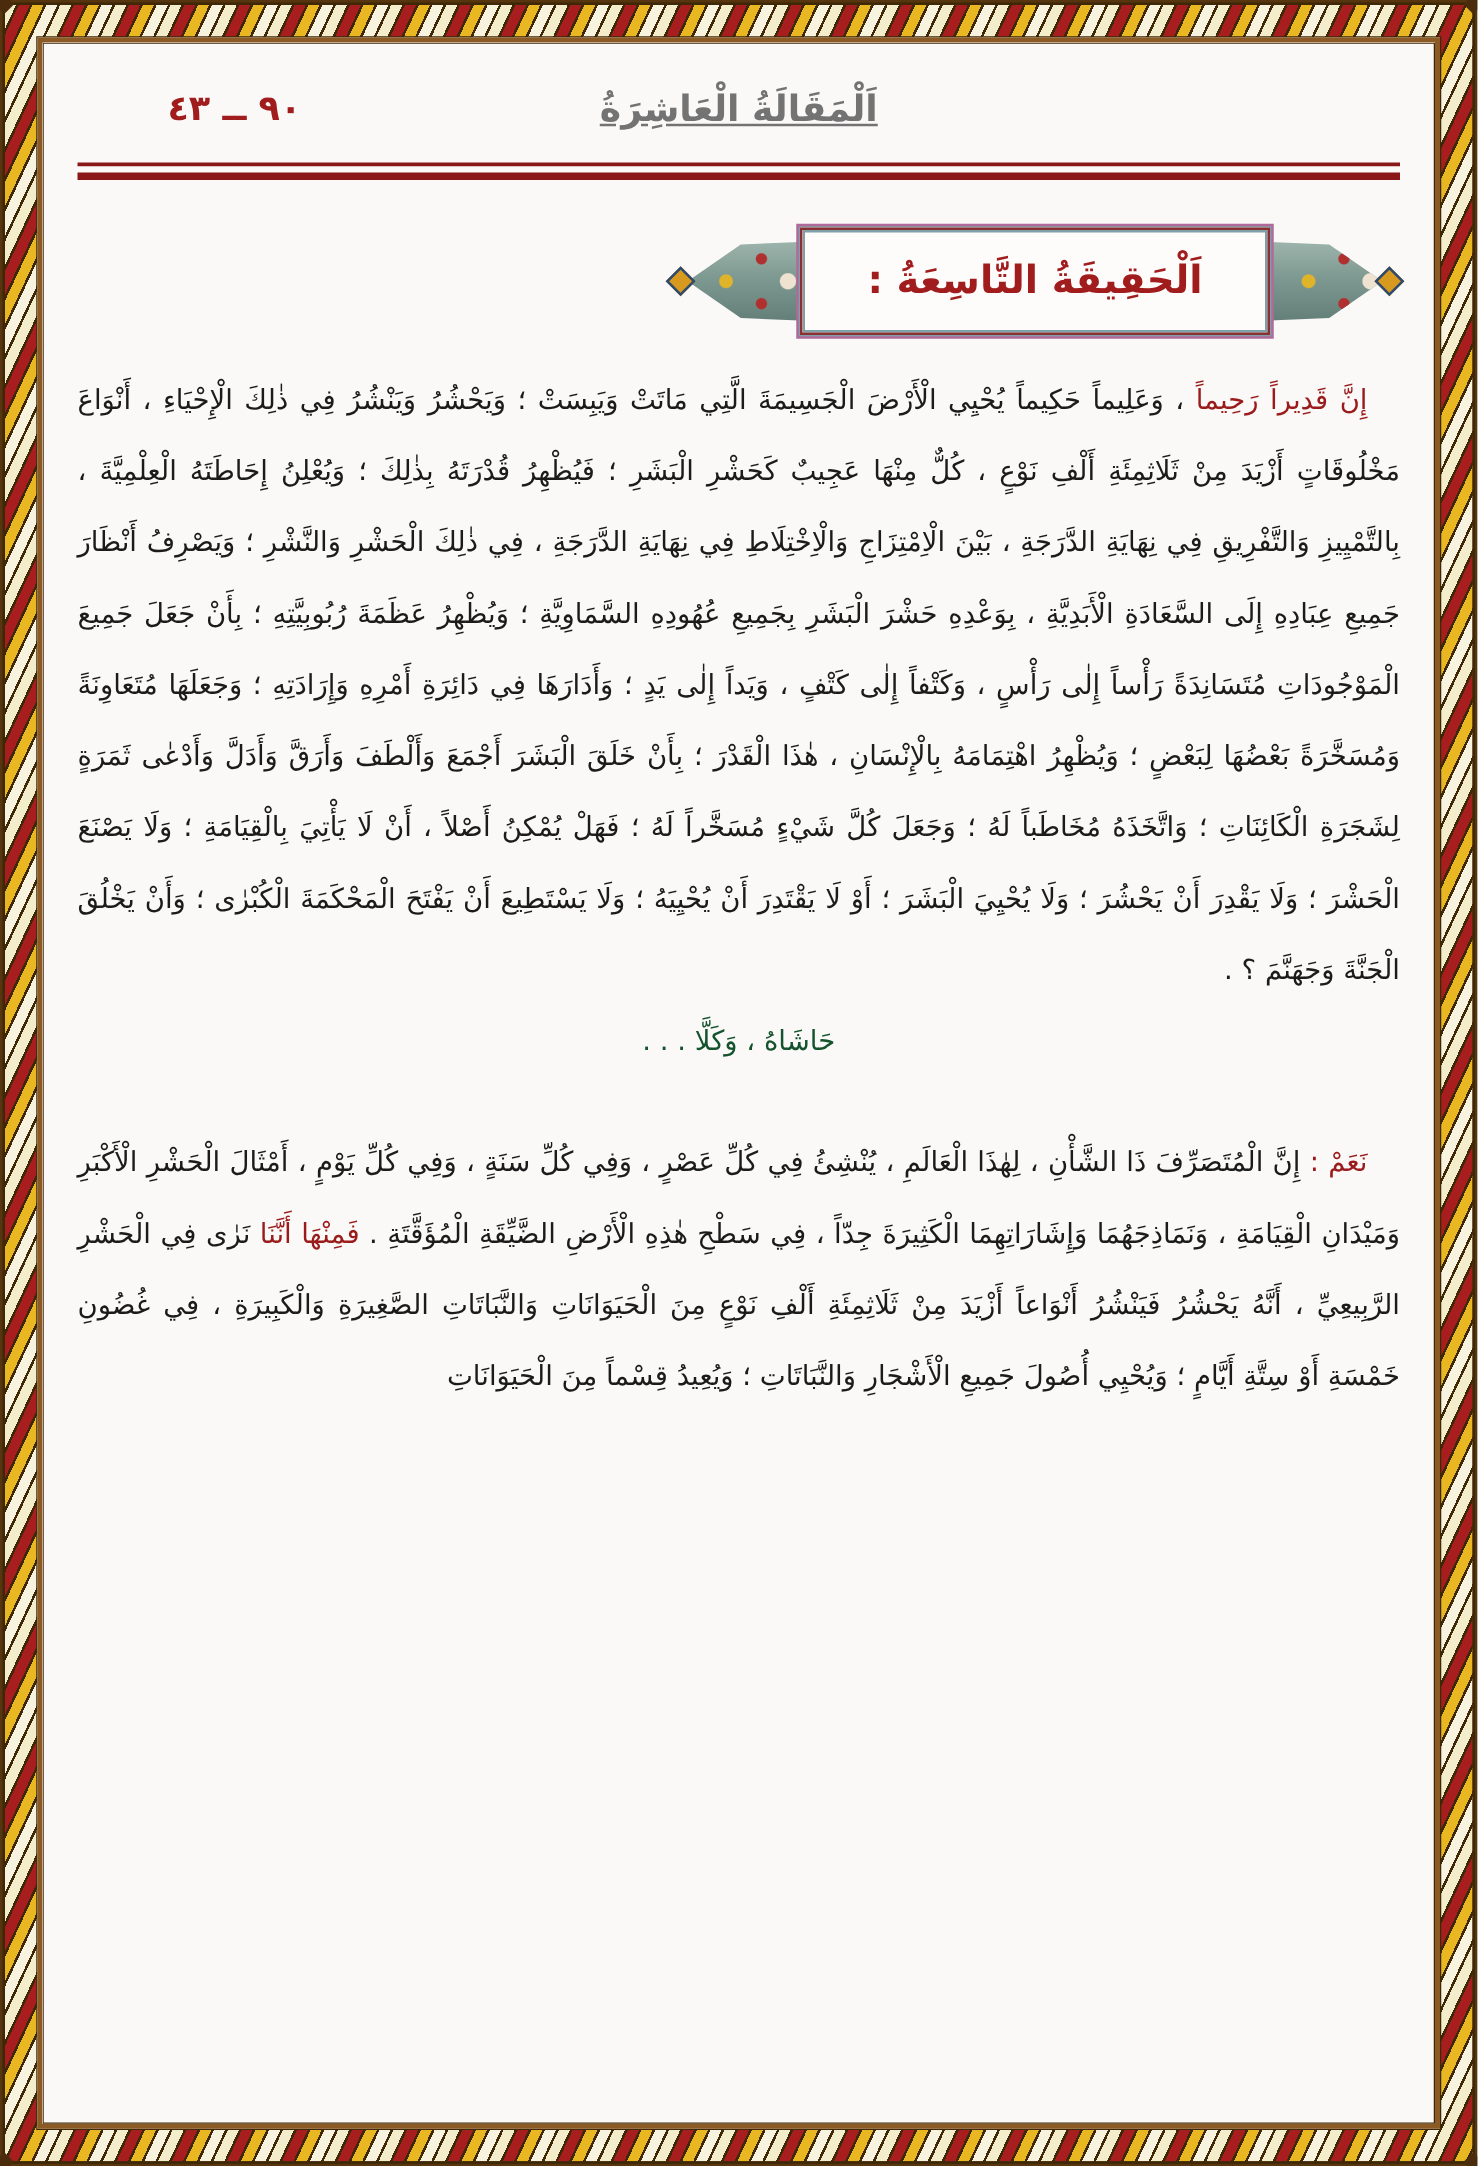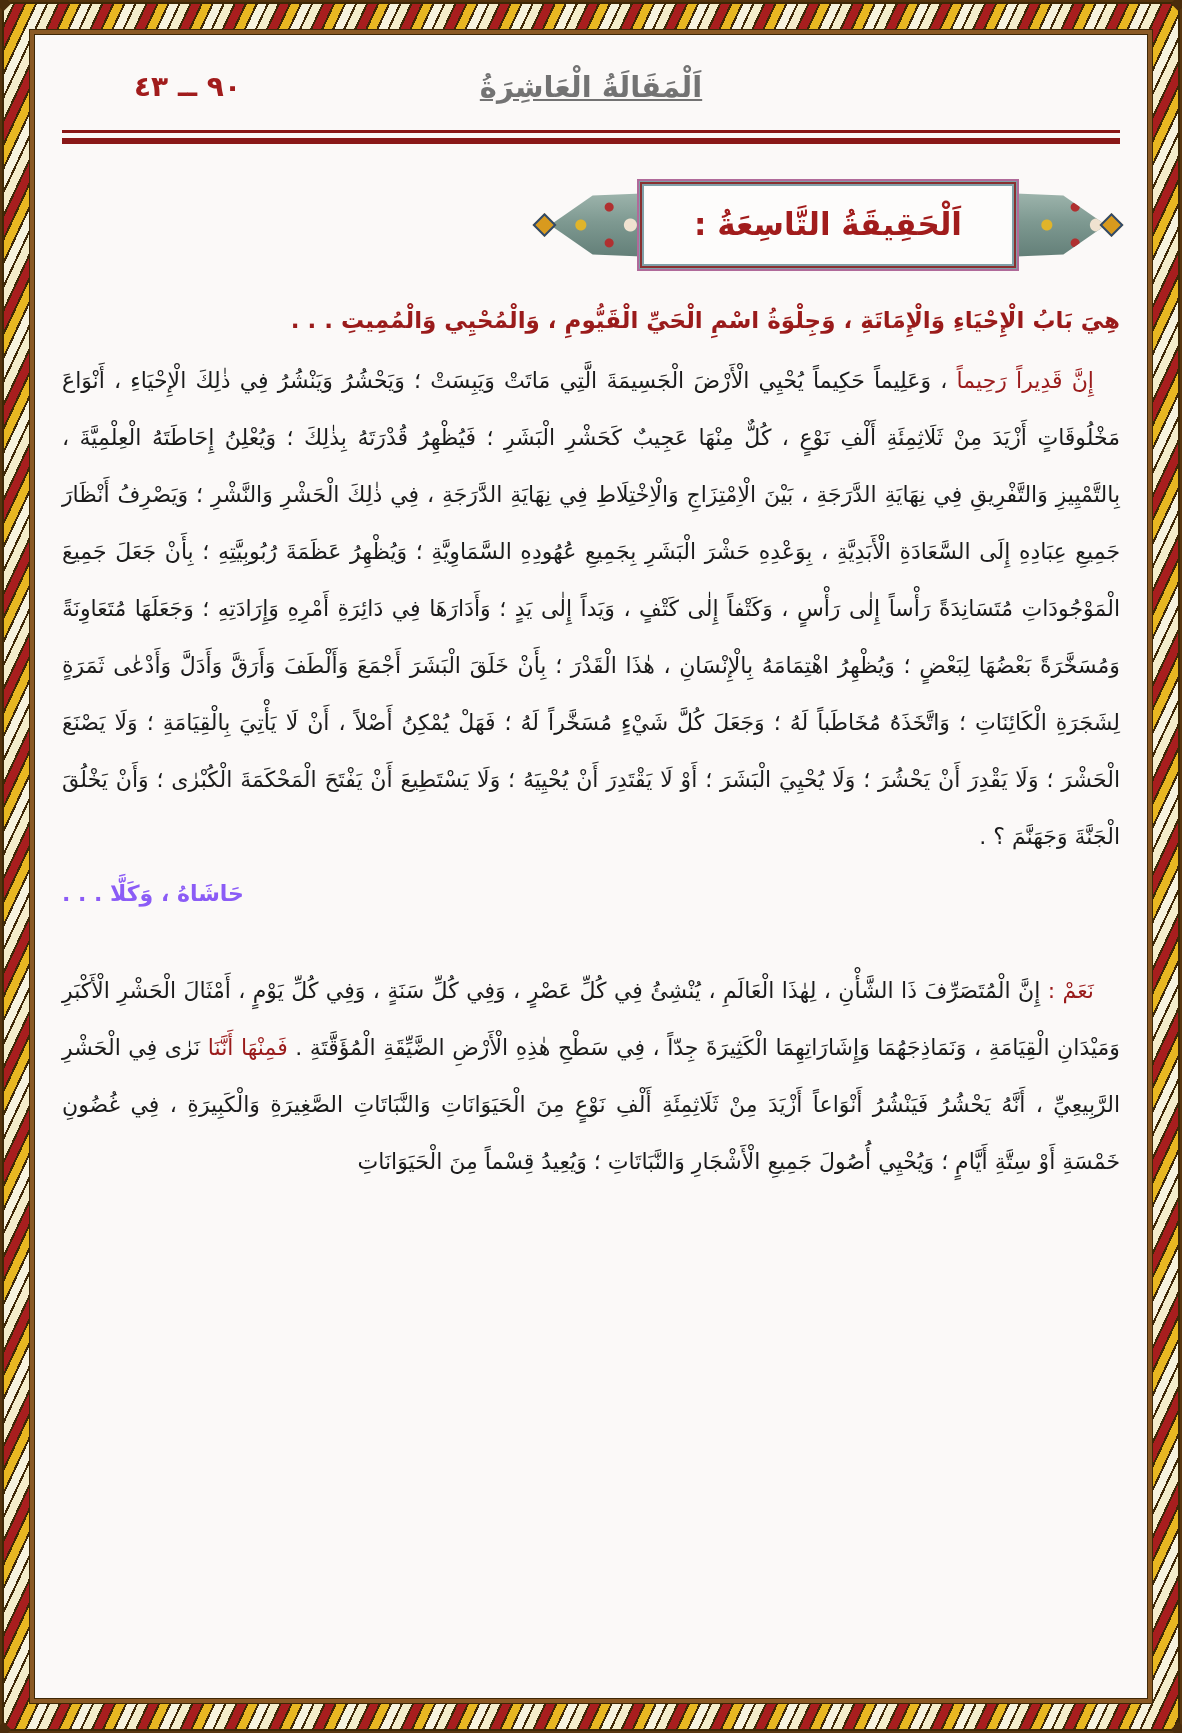--- a/index.html
+++ b/index.html
@@ -101,22 +101,22 @@
     text-align:right;margin:0 0 4px 0;
   }
   
   .body-para{
     color:#1b1b1b;font-weight:normal;font-size:22px;line-height:57px;
     text-align:justify;margin:0;
     text-indent:26px;
   }
   .lead-red,.inline-red{color:#9a1b1b;}
   .aside-line{
-    color:#8b5cf6;font-weight:bold;font-size:22px;line-height:57px;
-    text-align:left;margin:0 0 40px 0;
+    color:#14532d;font-weight:normal;font-size:22px;line-height:57px;
+    text-align:center;margin:0 0 40px 0;
   }
 </style>
 </head>
 <body>
 
 <div class="page">
   <div class="corner-tip tip-tl"></div>
   <div class="corner-tip tip-tr"></div>
   <div class="corner-tip tip-bl"></div>
   <div class="corner-tip tip-br"></div>
@@ -139,21 +139,20 @@
         </div>
         <div class="section-box">
           <span class="section-title">اَلْحَقِيقَةُ التَّاسِعَةُ :</span>
         </div>
         <div class="wing wing-left">
           <div class="wing-body"></div>
           <div class="wing-tip"></div>
         </div>
       </div>
 
-      <p class="subtitle">هِيَ بَابُ الْإِحْيَاءِ وَالْإِمَاتَةِ ، وَجِلْوَةُ اسْمِ الْحَيِّ الْقَيُّومِ ، وَالْمُحْيِي وَالْمُمِيتِ . . .</p>
 
       <p class="body-para">
         <span class="lead-red">إِنَّ قَدِيراً رَحِيماً</span>
         <span>، وَعَلِيماً حَكِيماً يُحْيِي الْأَرْضَ الْجَسِيمَةَ الَّتِي مَاتَتْ وَيَبِسَتْ ؛ وَيَحْشُرُ وَيَنْشُرُ فِي ذٰلِكَ الْإِحْيَاءِ ، أَنْوَاعَ مَخْلُوقَاتٍ أَزْيَدَ مِنْ ثَلَاثِمِئَةِ أَلْفِ نَوْعٍ ، كُلٌّ مِنْهَا عَجِيبٌ كَحَشْرِ الْبَشَرِ ؛ فَيُظْهِرُ قُدْرَتَهُ بِذٰلِكَ ؛ وَيُعْلِنُ إِحَاطَتَهُ الْعِلْمِيَّةَ ، بِالتَّمْيِيزِ وَالتَّفْرِيقِ فِي نِهَايَةِ الدَّرَجَةِ ، بَيْنَ الْاِمْتِزَاجِ وَالْاِخْتِلَاطِ فِي نِهَايَةِ الدَّرَجَةِ ، فِي ذٰلِكَ الْحَشْرِ وَالنَّشْرِ ؛ وَيَصْرِفُ أَنْظَارَ جَمِيعِ عِبَادِهِ إِلَى السَّعَادَةِ الْأَبَدِيَّةِ ، بِوَعْدِهِ حَشْرَ الْبَشَرِ بِجَمِيعِ عُهُودِهِ السَّمَاوِيَّةِ ؛ وَيُظْهِرُ عَظَمَةَ رُبُوبِيَّتِهِ ؛ بِأَنْ جَعَلَ جَمِيعَ الْمَوْجُودَاتِ مُتَسَانِدَةً رَأْساً إِلٰى رَأْسٍ ، وَكَتْفاً إِلٰى كَتْفٍ ، وَيَداً إِلٰى يَدٍ ؛ وَأَدَارَهَا فِي دَائِرَةِ أَمْرِهِ وَإِرَادَتِهِ ؛ وَجَعَلَهَا مُتَعَاوِنَةً وَمُسَخَّرَةً بَعْضُهَا لِبَعْضٍ ؛ وَيُظْهِرُ اهْتِمَامَهُ بِالْإِنْسَانِ ، هٰذَا الْقَدْرَ ؛ بِأَنْ خَلَقَ الْبَشَرَ أَجْمَعَ وَأَلْطَفَ وَأَرَقَّ وَأَدَلَّ وَأَدْعٰى ثَمَرَةٍ لِشَجَرَةِ الْكَائِنَاتِ ؛ وَاتَّخَذَهُ مُخَاطَباً لَهُ ؛ وَجَعَلَ كُلَّ شَيْءٍ مُسَخَّراً لَهُ ؛ فَهَلْ يُمْكِنُ أَصْلاً ، أَنْ لَا يَأْتِيَ بِالْقِيَامَةِ ؛ وَلَا يَصْنَعَ الْحَشْرَ ؛ وَلَا يَقْدِرَ أَنْ يَحْشُرَ ؛ وَلَا يُحْيِيَ الْبَشَرَ ؛ أَوْ لَا يَقْتَدِرَ أَنْ يُحْيِيَهُ ؛ وَلَا يَسْتَطِيعَ أَنْ يَفْتَحَ الْمَحْكَمَةَ الْكُبْرٰى ؛ وَأَنْ يَخْلُقَ الْجَنَّةَ وَجَهَنَّمَ ؟ .</span>
       </p>
 
       <p class="aside-line">حَاشَاهُ ، وَكَلَّا . . .</p>
 
       <p class="body-para">
         <span class="lead-red">نَعَمْ :</span>

